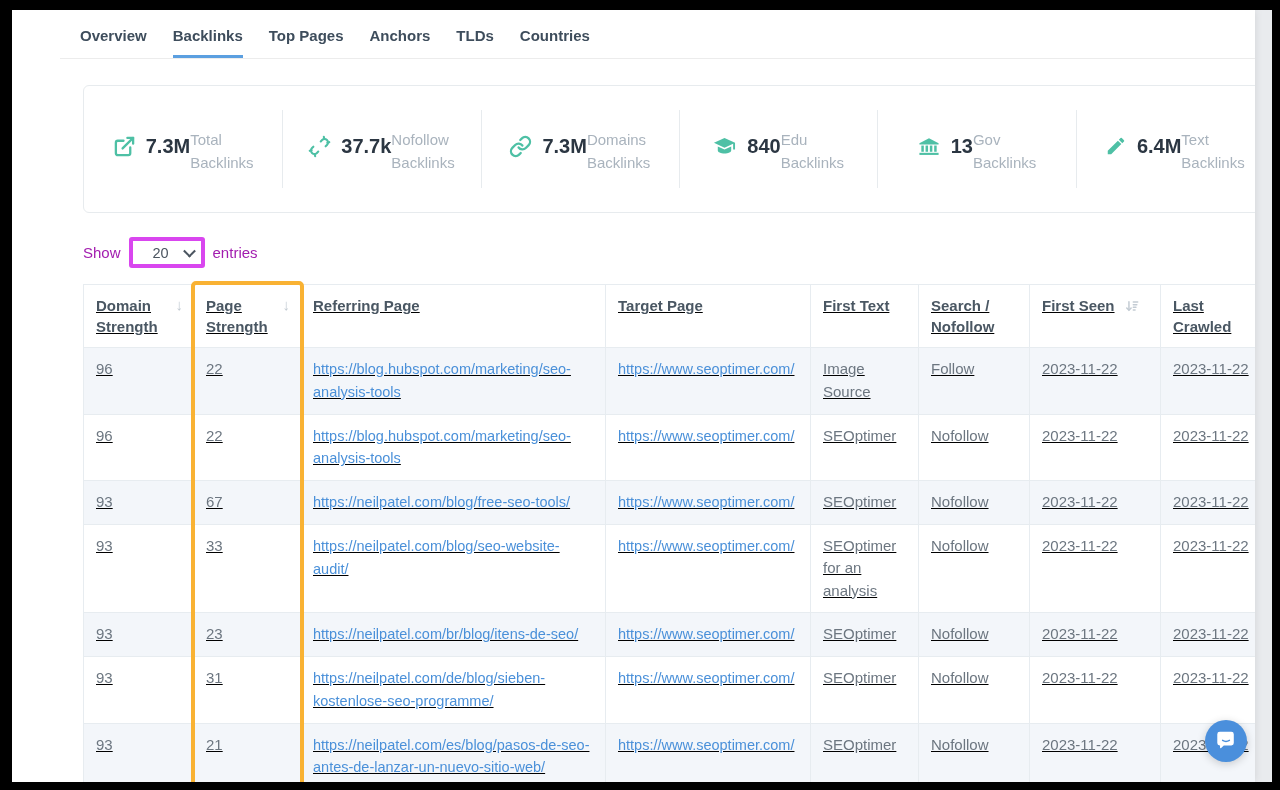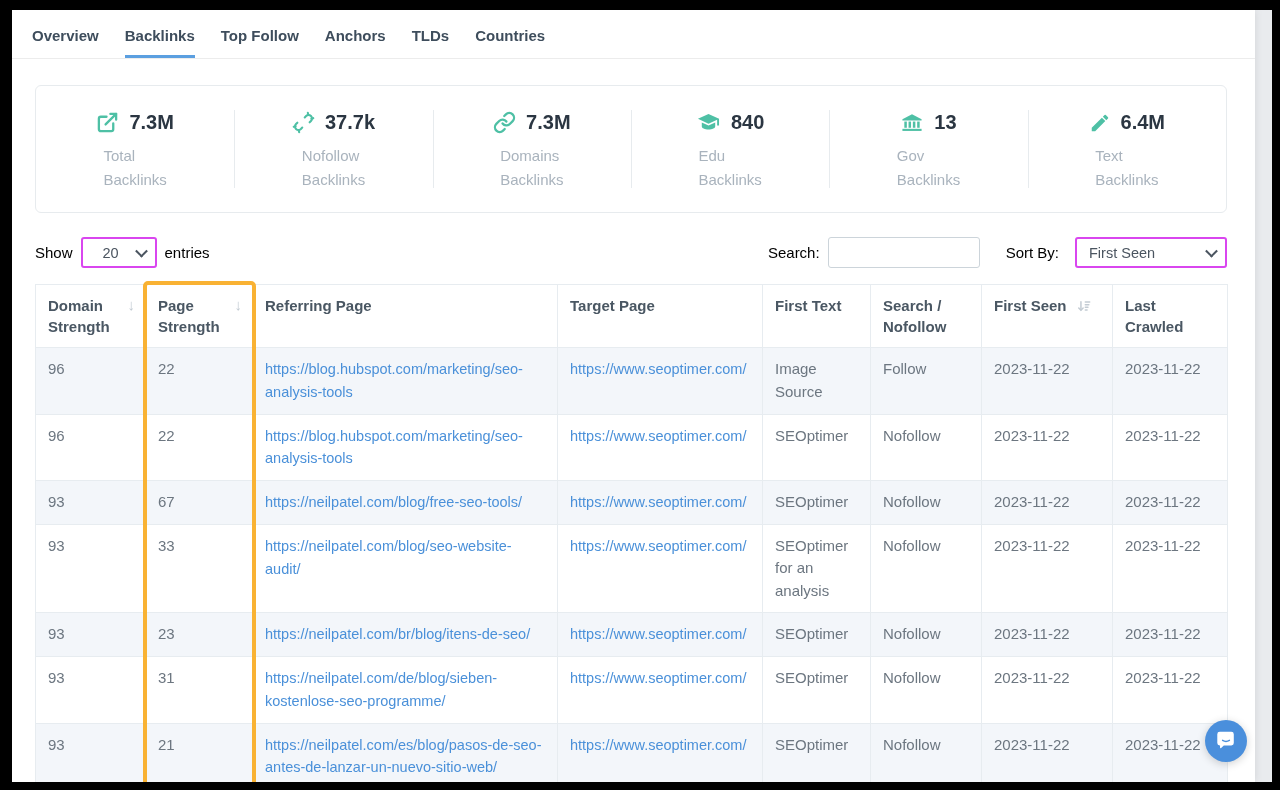--- a/index.html
+++ b/index.html
@@ -1,59 +1,59 @@
 <!DOCTYPE html>
 <html><head>
 <meta charset="utf-8">
 <style>
   * { box-sizing: border-box; margin: 0; padding: 0; }
   html, body { width: 1280px; height: 790px; overflow: hidden; }
   body { background: #000; font-family: "Liberation Sans", sans-serif; position: relative; }
 
   .page-bg { position: absolute; left: 12px; top: 10px; right: 8px; bottom: 8px; background: #e9ebee; }
   .content { position: absolute; left: 12px; top: 10px; width: 1243px; bottom: 8px; background: #fff;
-             box-shadow: 0 0 8px rgba(0,0,0,.10); overflow: hidden; }
+             box-shadow: 0 0 8px rgba(0,0,0,.10); overflow: hidden; padding-left: 48px; }
 
   
   .tabbar { display: flex; gap: 26px; padding: 17px 0 0 20px; border-bottom: 1px solid #ececec; }
   .tab { font-size: 15px; font-weight: 700; color: #3e4d5c; padding-bottom: 11px;
          border-bottom: 3px solid transparent; cursor: pointer; }
   .tab.active { border-bottom-color: #5b9fe0; }
 
   
   .stats { margin: 26px 23px 0 23px; width: 1192px; height: 128px; border: 1px solid #e7ebee;
            border-radius: 6px; display: flex; }
-  .stat { flex: 1; display: flex; flex-direction: column; align-items: center; justify-content: center;
+  .stat { flex: 1; display: flex; flex-direction: row; align-items: center; justify-content: center;
           position: relative; padding-top: 4px; }
   .stat + .stat::before { content: ""; position: absolute; left: 0; top: 24px; bottom: 24px;
           width: 1px; background: #e7ebee; }
   .stat-top { display: flex; align-items: center; gap: 10px; margin-bottom: 10px; }
   .stat-top svg { display: block; }
   .stat-value { font-size: 20px; font-weight: 700; color: #2b3642; }
   .stat-label { font-size: 15px; color: #a9b3bd; text-align: left; line-height: 1.55; }
 
   
   .controls { margin: 24px 23px 0 23px; width: 1192px; display: flex; align-items: center; }
-  .ctl-label { font-size: 15px; color: #000000; }
+  .ctl-label { font-size: 15px; color: #a21caf; }
   .select-wrap { position: relative; display: inline-block; margin: 0 8px; }
   .select-wrap::after { content: ""; position: absolute; right: 11px; top: 50%; width: 7px; height: 7px;
           border-right: 2px solid #4b5560; border-bottom: 2px solid #4b5560;
           transform: translateY(-70%) rotate(45deg); pointer-events: none; }
-  select { -webkit-appearance: none; appearance: none; height: 31px; border: 2px solid #d946ef;
+  select { -webkit-appearance: none; appearance: none; height: 31px; border: 4px solid #d946ef;
           border-radius: 3px; background: #fff; font-size: 14.5px; color: #4b5560;
           font-family: "Liberation Sans", sans-serif; }
   .entries-select { width: 76px; padding: 0 24px 0 20px; }
   .sort-select { width: 152px; padding: 0 24px 0 12px; }
   .right-controls { margin-left: auto; display: flex; align-items: center; gap: 8px; }
   .search-input { width: 152px; height: 31px; border: 1px solid #ccd4da; border-radius: 3px;
           padding: 0 8px; font-size: 14.5px; color: #4b5560; margin-right: 18px;
           font-family: "Liberation Sans", sans-serif; }
 
   
-  .table-wrap { margin: 16px 23px 0 23px; position: relative; }
+  .table-wrap { margin: 16px 23px 0 23px; position: relative; text-decoration: underline; }
   table { border-collapse: collapse; width: 1192px; table-layout: fixed; }
   th, td { border: 1px solid #e7ecf0; text-align: left; vertical-align: top; }
   th { font-size: 15px; font-weight: 700; color: #4a5763; padding: 10px 12px; line-height: 1.4;
        position: relative; cursor: pointer; background: #fff; }
   td { font-size: 15px; color: #6c7680; padding: 10px 12px; line-height: 1.5; word-break: break-word; }
   tbody tr:nth-child(odd) td { background: #f3f6fa; }
   td a { color: #4a90d9; text-decoration: none; font-size: 14.5px; }
   .sort-arrow { position: absolute; right: 10px; top: 9px; color: #c3cbd3; font-size: 15px; font-weight: 400; }
   .sort-amount { margin-left: 10px; vertical-align: -2px; }
   col.c-ds { width: 110px; } col.c-ps { width: 107px; } col.c-ref { width: 305px; }
@@ -70,21 +70,21 @@
 </style>
 </head>
 <body>
 
 <div class="page-bg"></div>
 <div class="content">
 
   <div class="tabbar">
     <div class="tab">Overview</div>
     <div class="tab active">Backlinks</div>
-    <div class="tab">Top Follow</div>
+    <div class="tab">Top Pages</div>
     <div class="tab">Anchors</div>
     <div class="tab">TLDs</div>
     <div class="tab">Countries</div>
   </div>
 
   <div class="stats">
 
     <div class="stat">
       <div class="stat-top">
         <span>
@@ -194,31 +194,20 @@
   <div class="controls">
     <span class="ctl-label">Show</span>
     <span class="select-wrap">
       <span></span>
       <select class="entries-select">
         <option>20</option>
       </select>
     </span>
     <span class="ctl-label">entries</span>
 
-    <div class="right-controls">
-      <span class="ctl-label">Search:</span>
-      <input class="search-input" type="text" value="" style="">
-      <span class="ctl-label">Sort By:</span>
-      <span class="select-wrap" style="margin-right:0;">
-        <span></span>
-        <select class="sort-select">
-          <option>First Seen</option>
-        </select>
-      </span>
-    </div>
   </div>
 
   <div class="table-wrap">
     <table>
       <colgroup>
         <col class="c-ds">
           <col class="c-ps">
           <col class="c-ref">
           <col class="c-tgt">
         <col class="c-anc">

